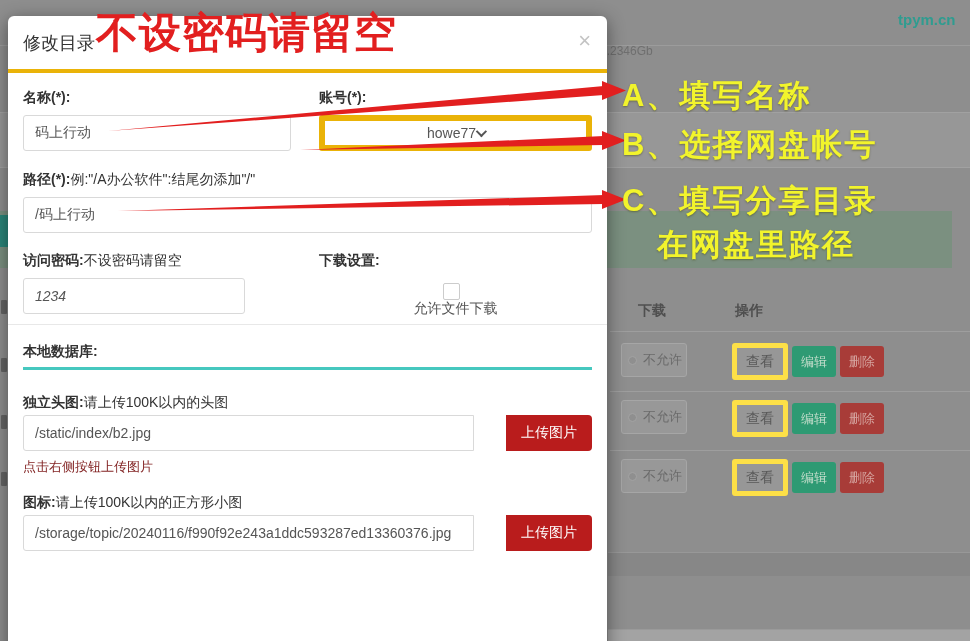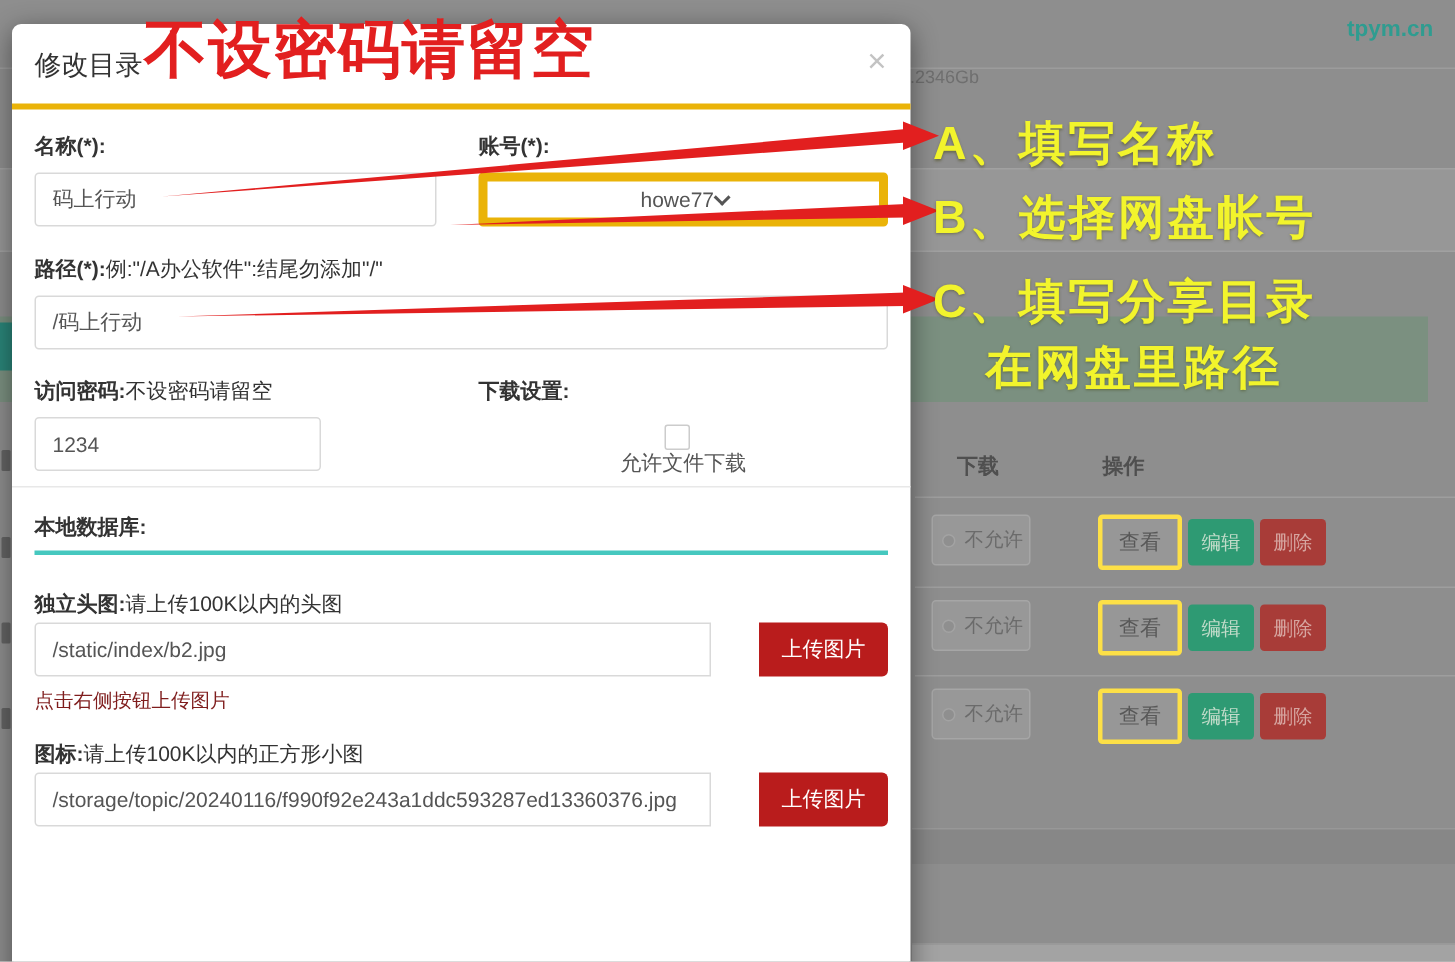--- a/index.html
+++ b/index.html
@@ -14,42 +14,42 @@
   .bg-left-teal { position:absolute; left:0; top:215px; width:8px; height:32px; background:#2a8579; }
   .bg-smudge { position:absolute; left:1px; width:6px; height:14px; background:#646464; border-radius:1px; }
   .brand { position:absolute; left:898px; top:11px; font-size:15px; font-weight:700; color:#2f9c90; }
   .cap-frag { position:absolute; left:600px; top:44px; font-size:12px; color:#6f6f6f; }
   .th { position:absolute; top:302px; font-size:14px; font-weight:700; color:#4f4f4f; }
   .th-download { left:638px; } .th-action { left:735px; }
   .sep { position:absolute; left:610px; width:360px; height:1px; background:#9e9e9e; }
   .bg-row { position:absolute; left:608px; width:363px; height:40px; }
   .tgl { position:absolute; left:13px; top:0; width:66px; height:34px; border:1px solid #a6a6a6; border-radius:3px; background:#989898; color:#6b6b6b; font-size:13px; display:flex; align-items:center; padding-left:6px; }
   .tgl .knob { width:9px; height:9px; border-radius:50%; background:#8f8f8f; border:1px solid #a3a3a3; margin-right:6px; flex:none; }
-  .btn-view { position:absolute; left:124px; top:0; width:56px; height:37px; border:3px solid #fde047; border-radius:3px; background:#979797; color:#585858; font-size:14px; display:flex; align-items:center; justify-content:center; }
+  .btn-view { position:absolute; left:124px; top:0; width:56px; height:37px; border:5px solid #fde047; border-radius:3px; background:#979797; color:#585858; font-size:14px; display:flex; align-items:center; justify-content:center; }
   .btn-edit { position:absolute; left:184px; top:3px; width:44px; height:31px; border-radius:3px; background:#2e9a73; color:#c2dcca; font-size:13px; display:flex; align-items:center; justify-content:center; }
   .btn-del { position:absolute; left:232px; top:3px; width:44px; height:31px; border-radius:3px; background:#a83c38; color:#d6a5a0; font-size:13px; display:flex; align-items:center; justify-content:center; }
   .bg-line-b1 { position:absolute; left:608px; top:552px; width:362px; height:24px; background:#878787; border-top:1px solid #989898; }
   .bg-line-b2 { position:absolute; left:608px; top:629px; width:362px; height:12px; background:#a3a3a3; border-top:1px solid #9a9a9a; }
 
   
   .modal { position:absolute; left:8px; top:16px; width:599px; height:690px; background:#fff; border-radius:6px; box-shadow:0 4px 18px rgba(0,0,0,.45); z-index:10; }
   .modal-header { padding:17px 15px 15px; border-bottom:4px solid #eab308; position:relative; }
   .modal-title { font-size:18px; color:#333; line-height:21px; }
   .close-x { position:absolute; right:16px; top:14px; font-size:22px; color:#c3c3c3; line-height:22px; cursor:pointer; }
   .modal-body { padding:15px; }
   .cols { display:flex; gap:28px; }
   .col-a { width:268px; flex:none; }
   .col-b { flex:1; }
   .flabel { display:block; font-size:14px; font-weight:700; color:#333; line-height:18px; margin-bottom:9px; }
   .flabel .hint { font-weight:400; }
   .tin { width:100%; height:36px; border:1px solid #d9d9d9; border-radius:3px; padding:0 11px; font-size:14px; color:#555; font-family:inherit; background:#fff; }
   .sel { width:100%; height:36px; border:6px solid #eab308; border-radius:3px; padding:0 11px; font-size:14px; color:#555; background:#fff; display:flex; align-items:center; justify-content:center; cursor:pointer; }
   .chev { width:8px; height:8px; border-right:2px solid #555; border-bottom:2px solid #555; transform:rotate(45deg) translateY(-2px); flex:none; }
   .mt19 { margin-top:19px; } .mt18 { margin-top:18px; } .mt17 { margin-top:17px; } .mt23 { margin-top:23px; } .mt19b { margin-top:19px; }
-  .pw-input { width:191px; }
+  .pw-input { width:222px;font-style:italic; }
   .chk-row { display:flex; align-items:center; margin-top:14px;flex-direction:column; }
   .chk { width:17px; height:17px; border:1px solid #ccc; border-radius:2px; appearance:none; -webkit-appearance:none; background:#fff; margin-right:9px; }
   .chk-label { font-size:14px; color:#555; }
   .hr-full { border:none; border-top:1px solid #e8e8e8; margin:6px -15px 0; }
   .teal-rule { height:3px; background:#46c8bf; margin-top:7px; border:none; }
   .igroup { display:flex; margin-top:4px;gap:32px; }
   .igroup .tin { flex:1; border-radius:3px 0 0 3px; }
   .btn-upload { flex:none; width:86px; height:36px; border:none; border-radius:0 4px 4px 0; background:#b91c1c; color:#fff; font-size:14px; font-family:inherit; cursor:pointer; }
   .helper { font-size:13px; color:#7f1d1d; margin-top:9px; line-height:14px; }
   .lbl-tight { margin-bottom:4px; }

